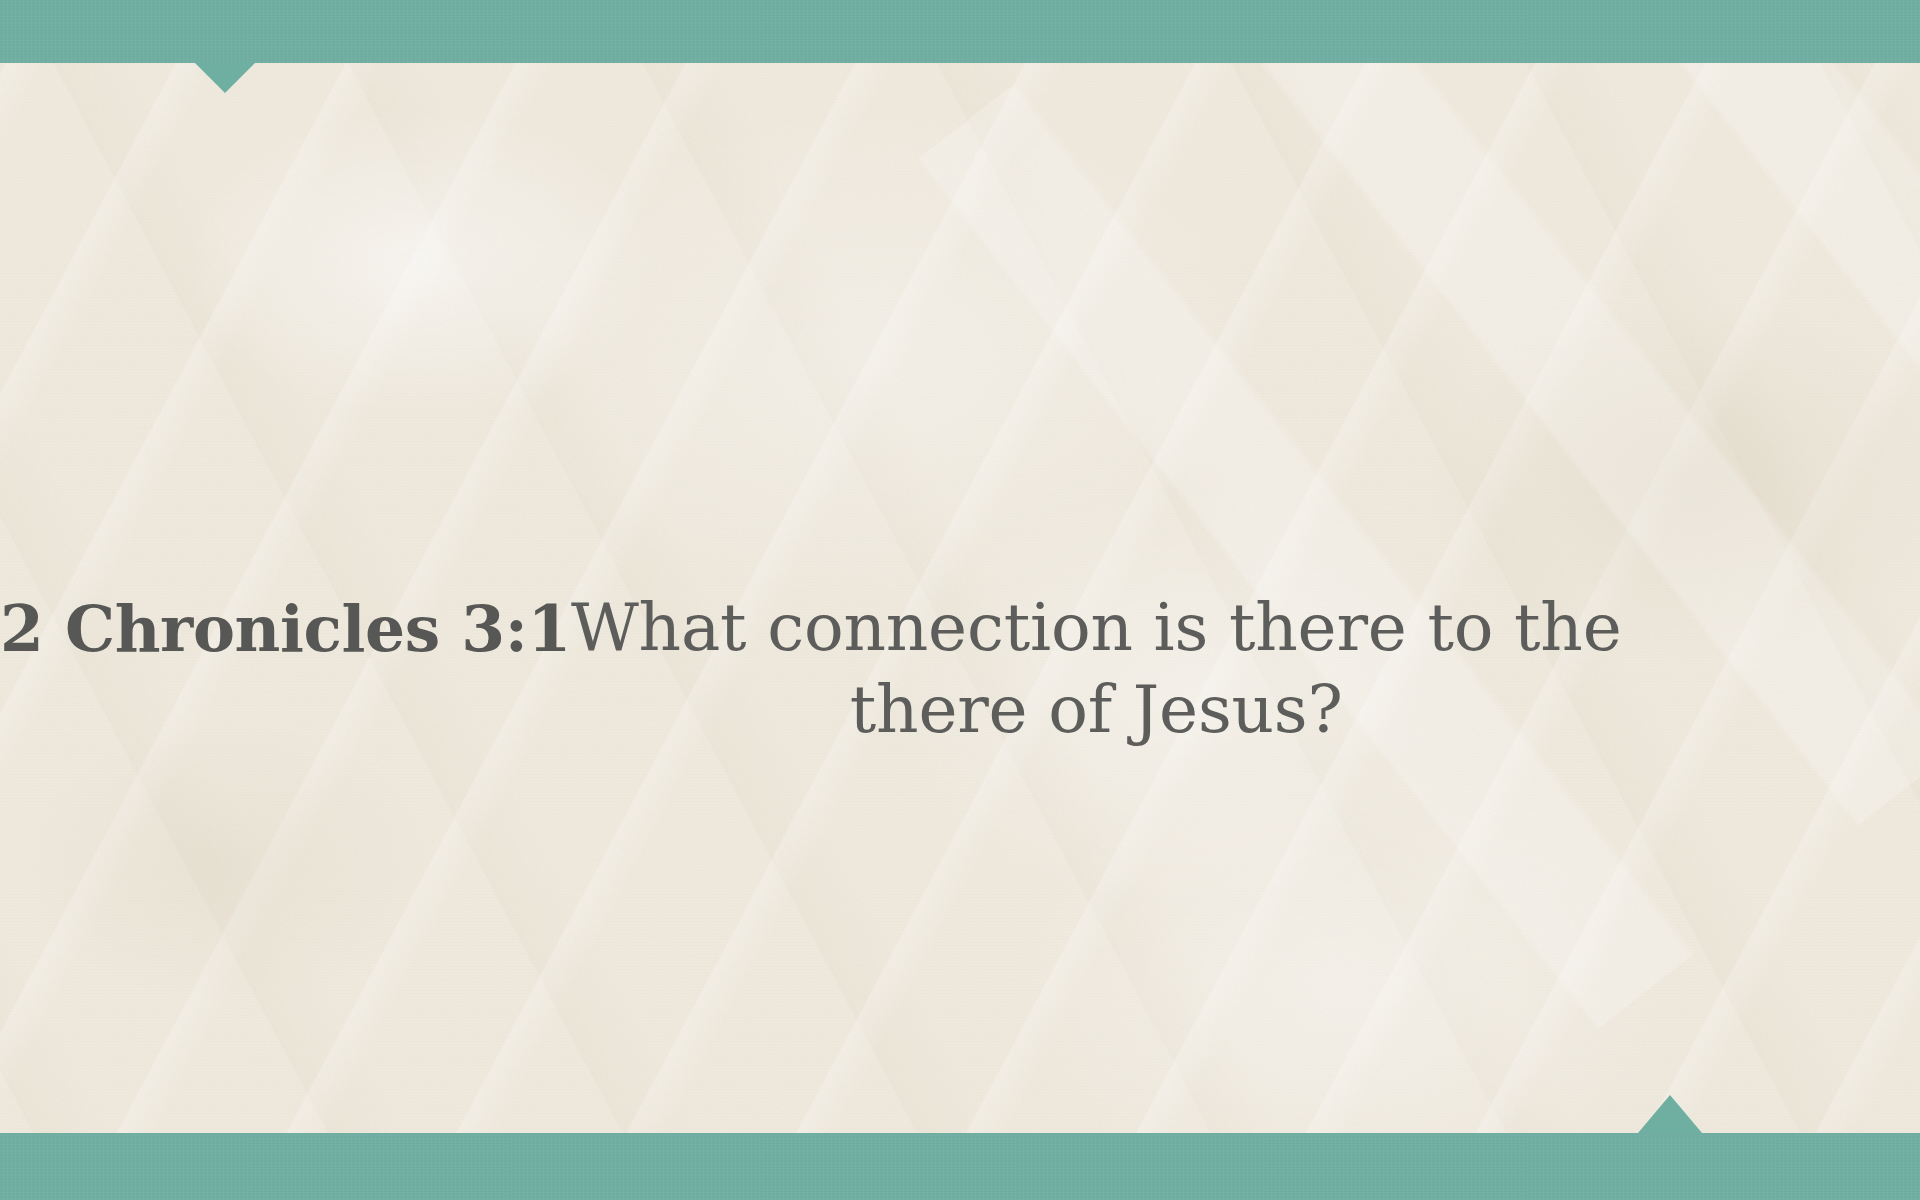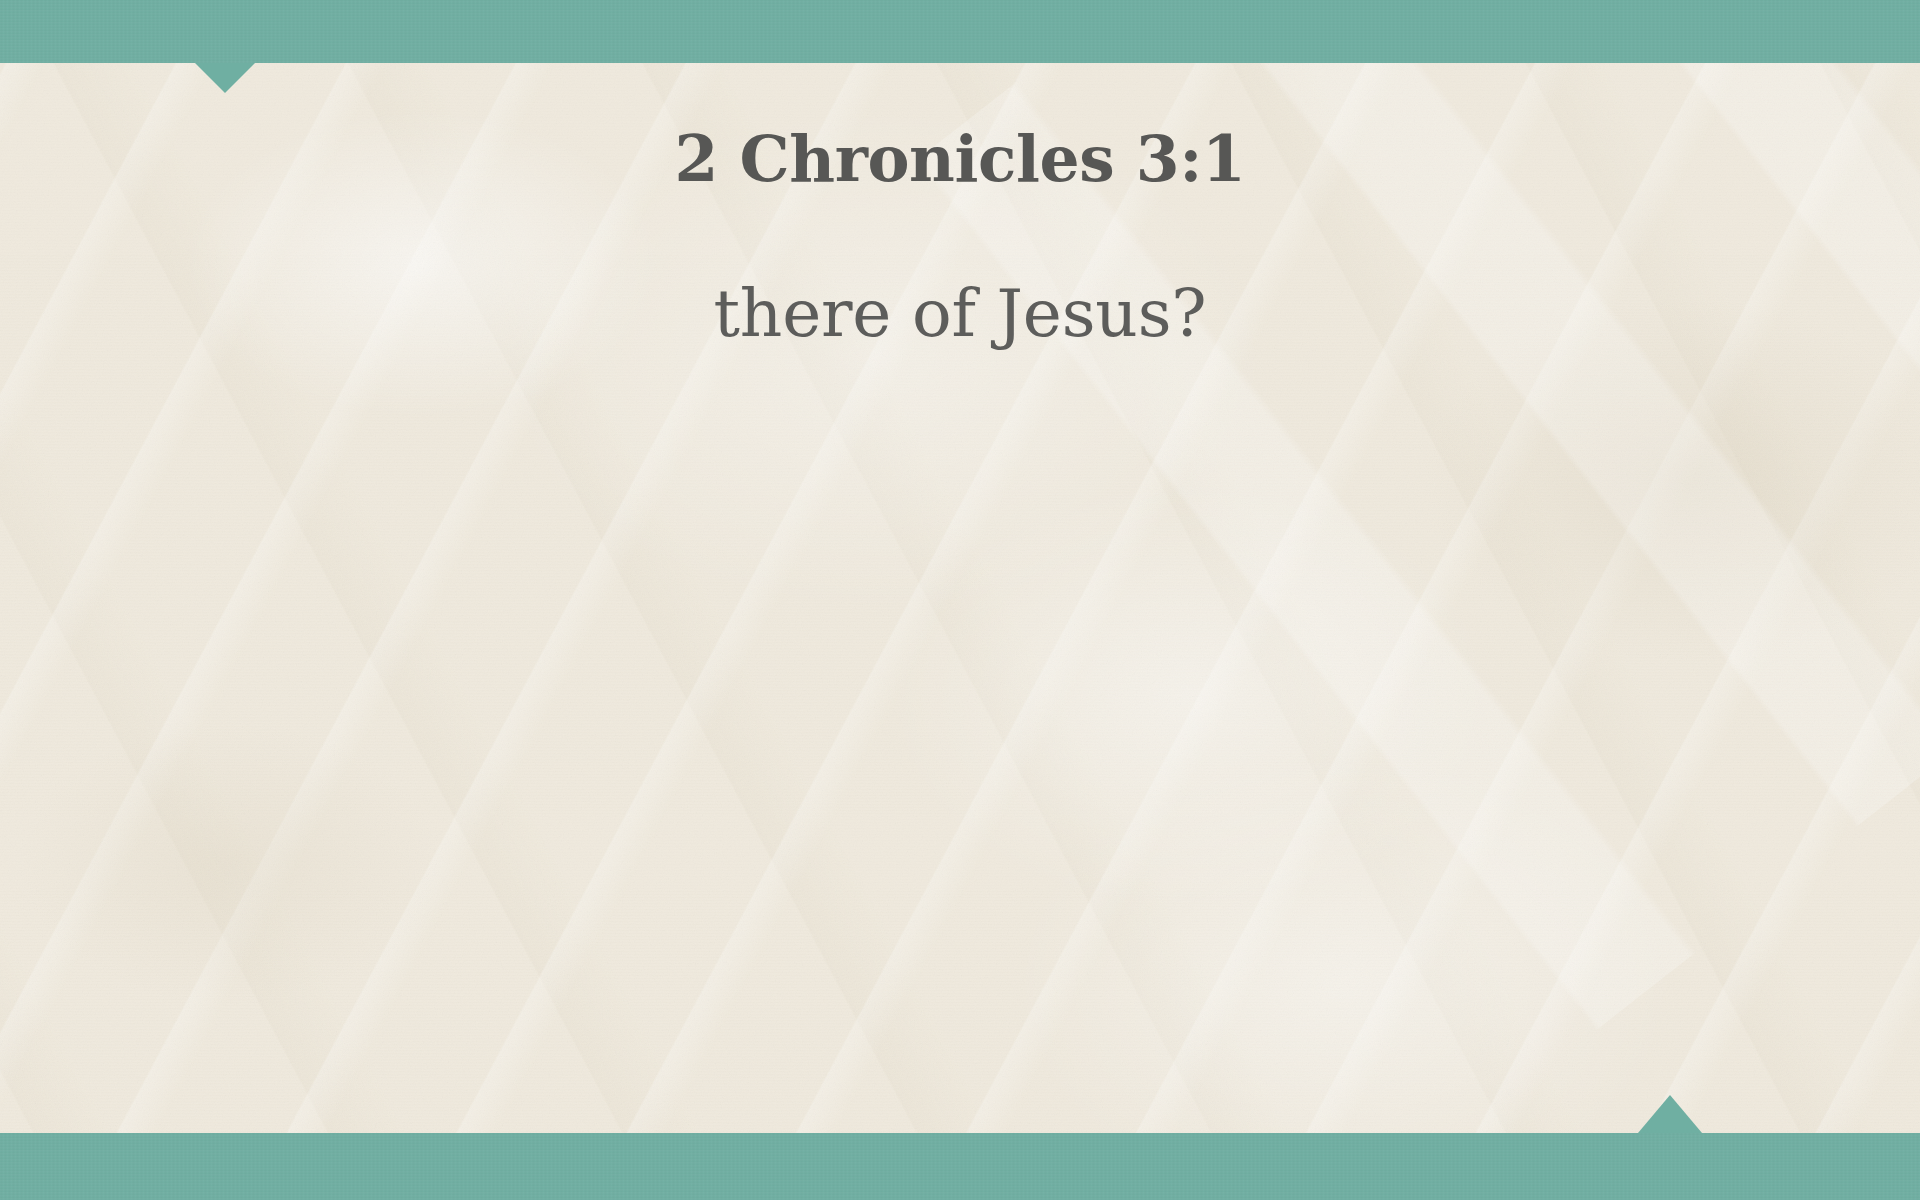--- a/index.html
+++ b/index.html
@@ -143,21 +143,21 @@
   }
 
   
   .content {
     position: absolute;
     left: 0;
     top: 63px;
     width: 1920px;
     height: 1070px;
     display: flex;
-    flex-direction: column;
+    flex-direction: row;
     align-items: center;
     padding-top: 62px;
     box-sizing: border-box;
   }
 
   .slide-title {
     font-family: "DejaVu Serif", serif;
     font-weight: bold;
     font-size: 63px;
     line-height: 1.08;
@@ -209,17 +209,18 @@
 
   <div class="bar bar-bottom">
     <div class="bar-texture"></div>
   </div>
   <div class="notch notch-bottom"></div>
 
   <div class="content">
     <h1 class="slide-title">2 Chronicles 3:1</h1>
 
     <p class="slide-body">
+      <span class="body-line">What connection is there to the</span>
       <span class="body-line">there of Jesus?</span>
     </p>
   </div>
 
 </div>
 
 </body></html>

